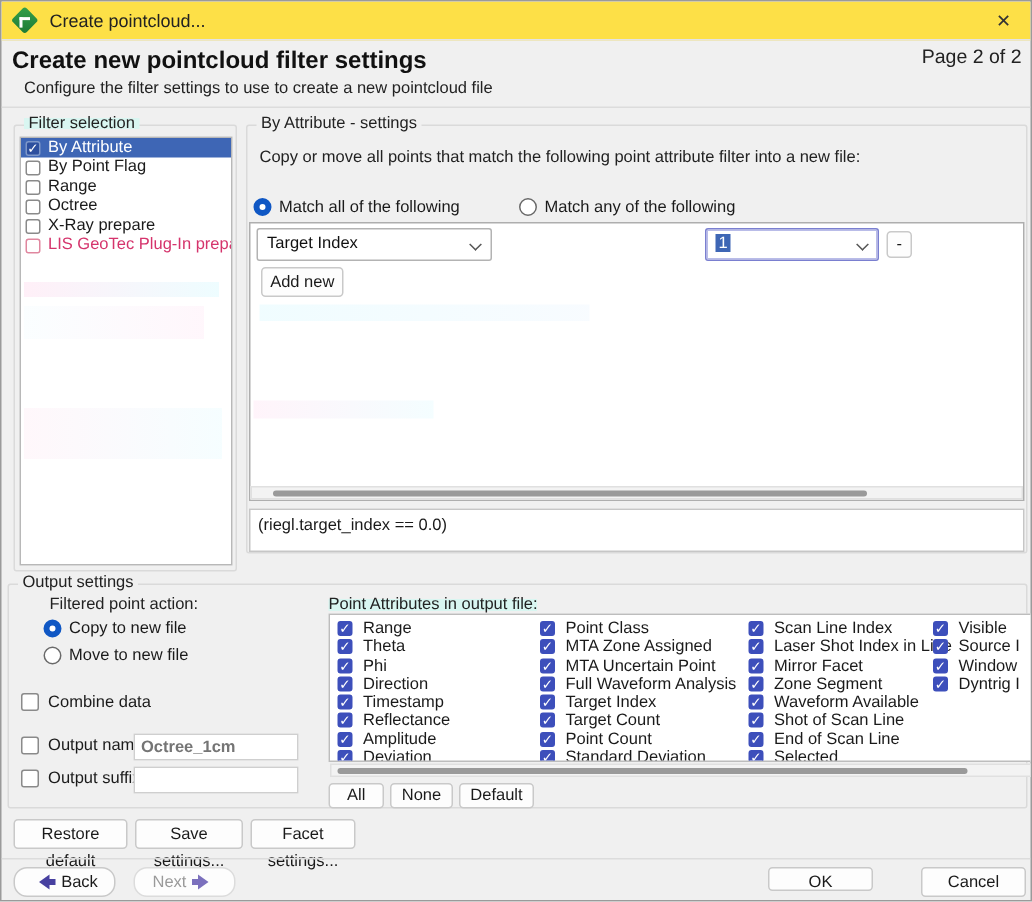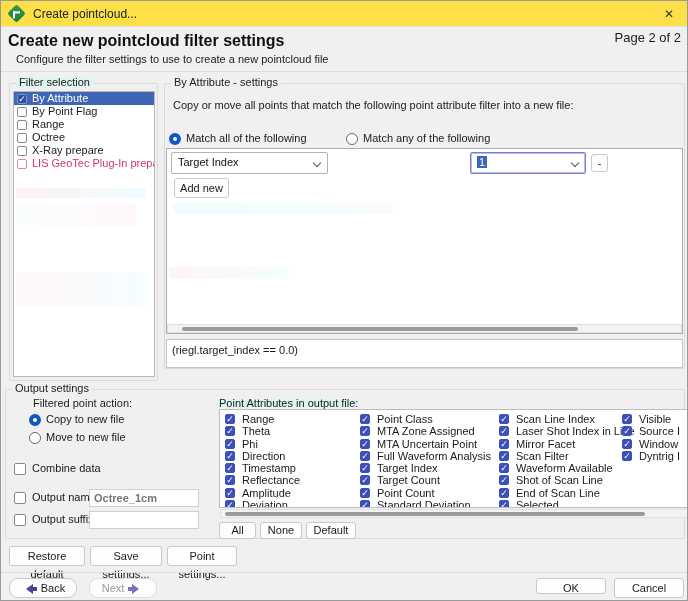--- a/index.html
+++ b/index.html
@@ -193,21 +193,21 @@
       <div class="attr-item"><span class="cbx on">✓</span><span>Full Waveform Analysis</span></div>
       <div class="attr-item"><span class="cbx on">✓</span><span>Target Index</span></div>
       <div class="attr-item"><span class="cbx on">✓</span><span>Target Count</span></div>
       <div class="attr-item"><span class="cbx on">✓</span><span>Point Count</span></div>
       <div class="attr-item"><span class="cbx on">✓</span><span>Standard Deviation</span></div>
     </div>
     <div class="attr-col" style="left:279px">
       <div class="attr-item"><span class="cbx on">✓</span><span>Scan Line Index</span></div>
       <div class="attr-item"><span class="cbx on">✓</span><span>Laser Shot Index in Line</span></div>
       <div class="attr-item"><span class="cbx on">✓</span><span>Mirror Facet</span></div>
-      <div class="attr-item"><span class="cbx on">✓</span><span>Scan Filter</span></div>
+      <div class="attr-item"><span class="cbx on">✓</span><span>Zone Segment</span></div>
       <div class="attr-item"><span class="cbx on">✓</span><span>Waveform Available</span></div>
       <div class="attr-item"><span class="cbx on">✓</span><span>Shot of Scan Line</span></div>
       <div class="attr-item"><span class="cbx on">✓</span><span>End of Scan Line</span></div>
       <div class="attr-item"><span class="cbx on">✓</span><span>Selected</span></div>
     </div>
     <div class="attr-col" style="left:402px">
       <div class="attr-item"><span class="cbx on">✓</span><span>Visible</span></div>
       <div class="attr-item"><span class="cbx on">✓</span><span>Source I</span></div>
       <div class="attr-item"><span class="cbx on">✓</span><span>Window</span></div>
       <div class="attr-item"><span class="cbx on">✓</span><span>Dyntrig I</span></div>
@@ -215,26 +215,26 @@
   </div>
   <div class="hscroll" style="left:219px;top:508px;width:468px">
     <div class="hthumb" style="left:4px;width:420px"></div>
   </div>
   <div class="btn" style="left:218px;top:521px;width:37px;height:17px;line-height:15px">All</div>
   <div class="btn" style="left:259px;top:521px;width:42px;height:17px;line-height:15px">None</div>
   <div class="btn" style="left:305px;top:521px;width:50px;height:17px;line-height:15px">Default</div>
 
   <div class="btn" style="left:8px;top:545px;width:76px;height:20px;line-height:18px">Restore default</div>
   <div class="btn" style="left:89px;top:545px;width:72px;height:20px;line-height:18px">Save settings...</div>
-  <div class="btn" style="left:166px;top:545px;width:70px;height:20px;line-height:18px">Point settings...</div>
+  <div class="btn" style="left:166px;top:545px;width:70px;height:20px;line-height:18px">Facet settings...</div>
 
   <div class="hdiv" style="top:571px"></div>
 
   <div class="btn" style="left:8px;top:577px;width:68px;height:20px;line-height:18px;border-radius:9px">
     <span class="arrowL"></span><i></i><span>Back</span>
   </div>
   <div class="btn" style="left:88px;top:577px;width:68px;height:20px;line-height:18px;border-radius:9px;color:#9a9a9a;border-color:#dcdcdc">
     <span>Next</span><span class="abar"></span><span class="arrowR"></span>
   </div>
-  <div class="btn" style="left:535px;top:577px;width:70px;height:16px;line-height:18px">OK</div>
+  <div class="btn" style="left:511px;top:577px;width:70px;height:16px;line-height:18px">OK</div>
   <div class="btn" style="left:613px;top:577px;width:70px;height:20px;line-height:18px">Cancel</div>
 
 </div>
 
 </body></html>

